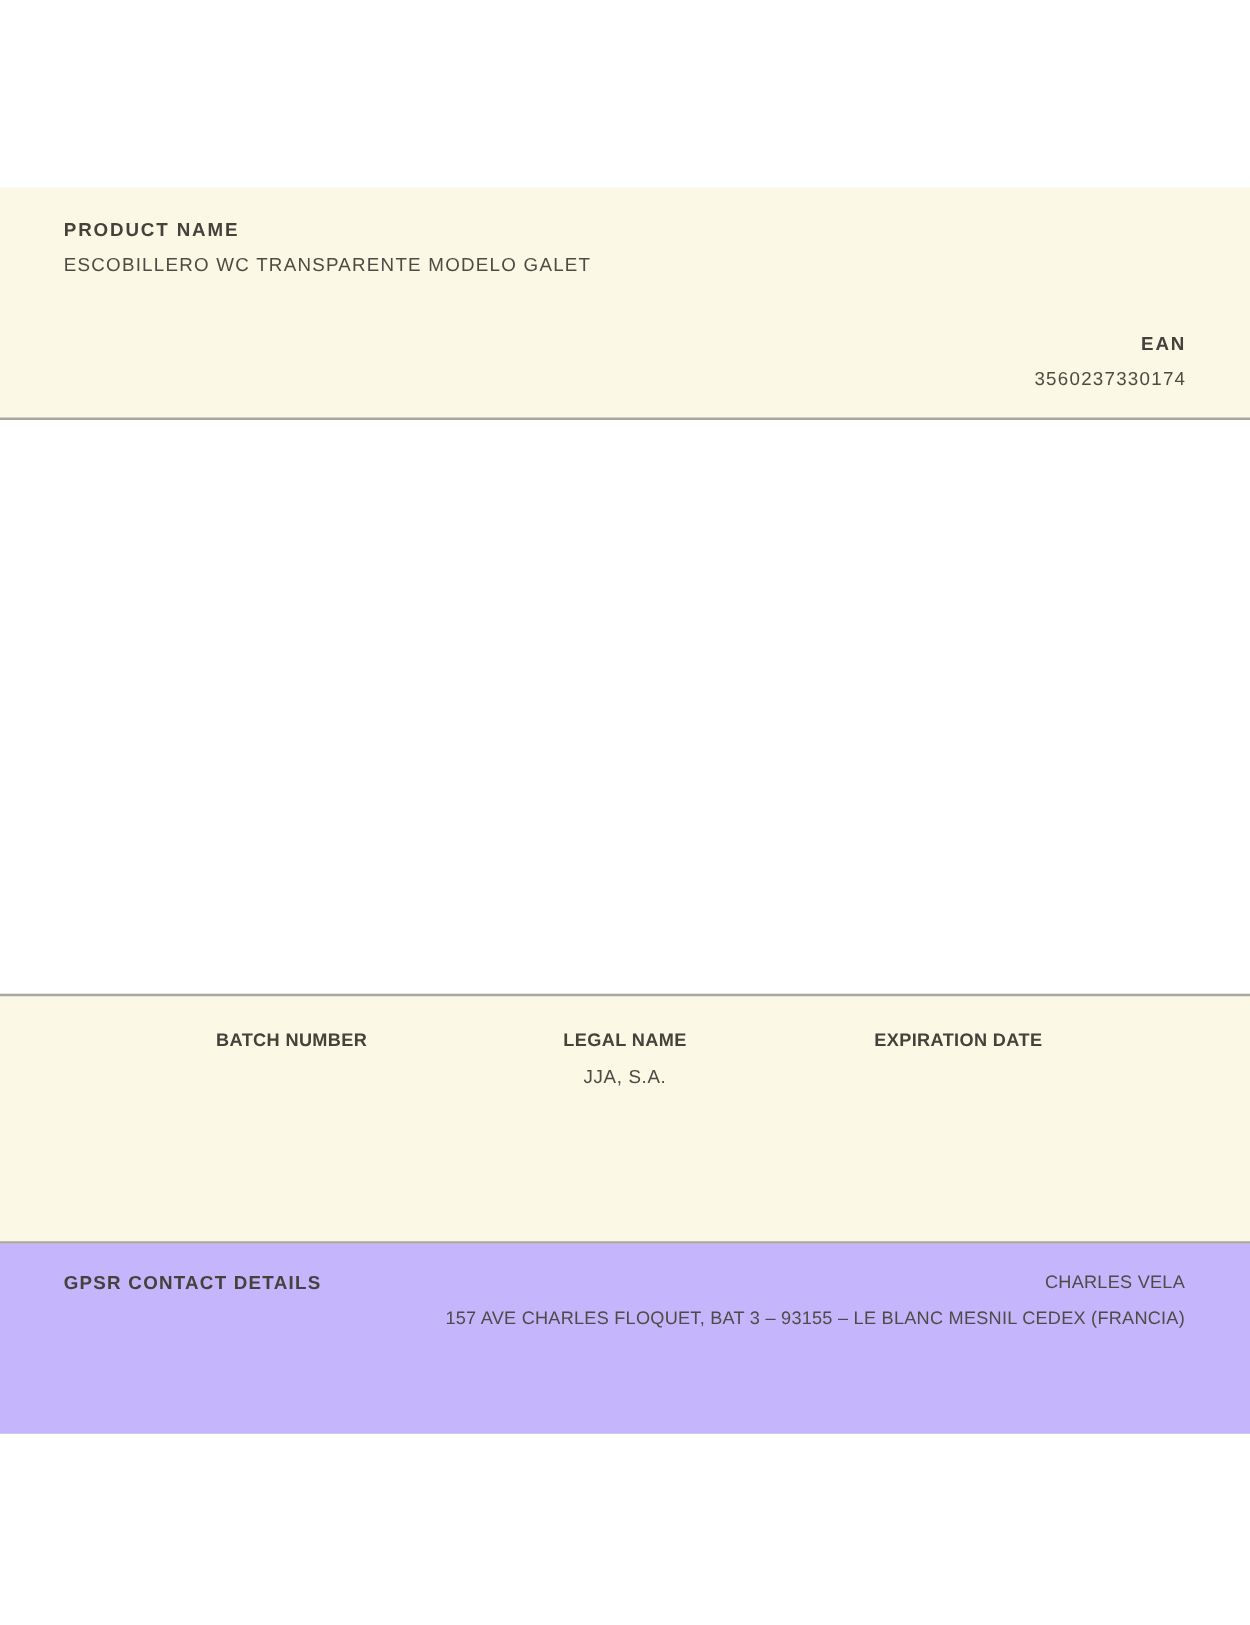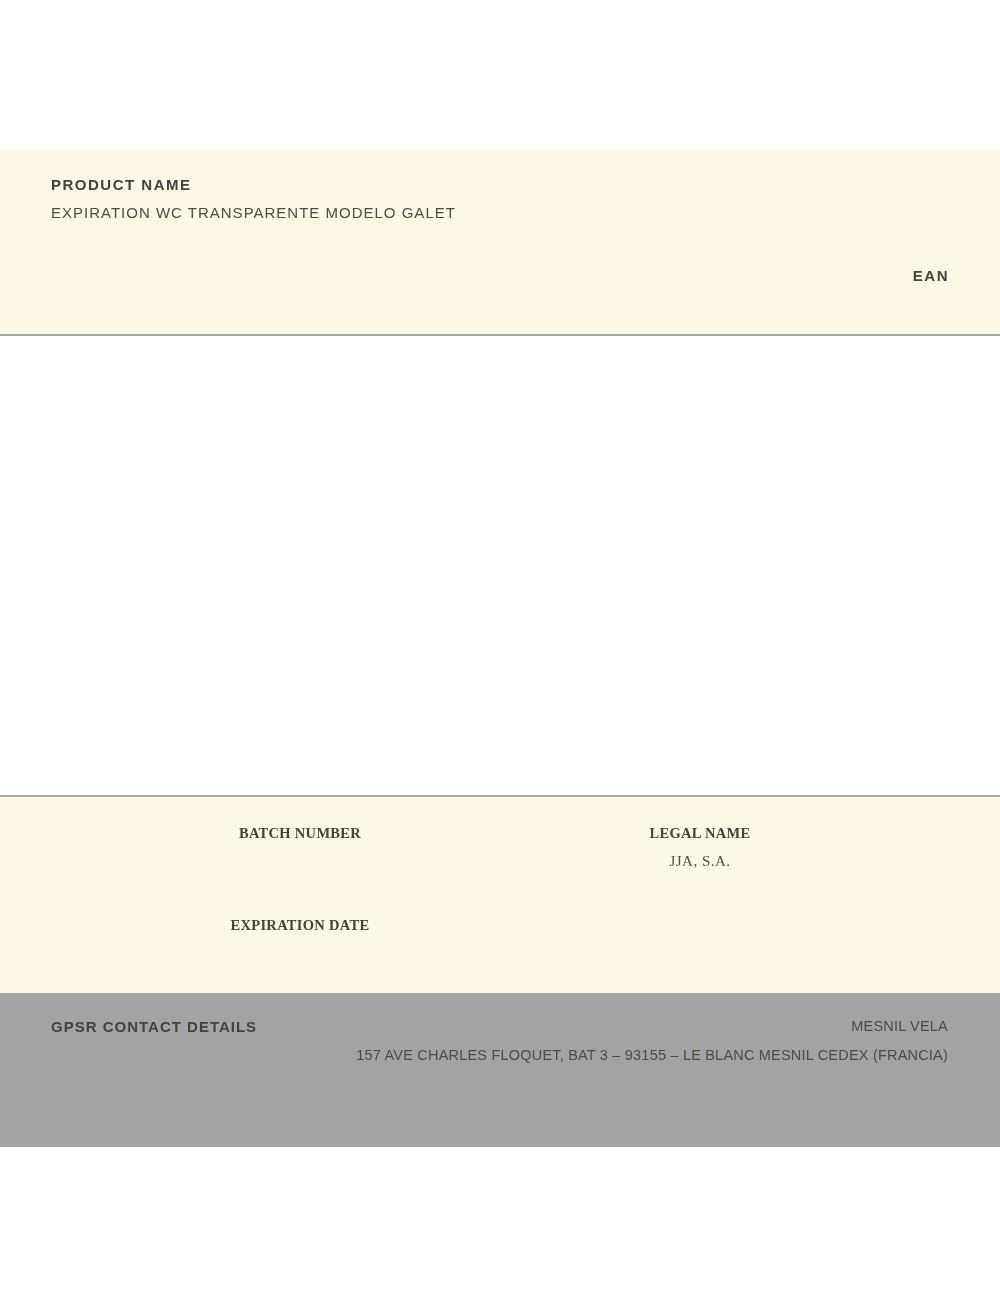--- a/index.html
+++ b/index.html
@@ -48,39 +48,38 @@
     position: absolute;
     top: 795px; left: 0; right: 0;
     height: 200px;
     background: #fcf8e6;
     border-top: 2px solid #a9a89f;
     border-bottom: 2px solid #a9a89f;
     padding: 27px 100px 0 100px;
   }
   .mid-grid {
     display: grid;
-    grid-template-columns: 1fr 1fr;
+    grid-template-columns: 1fr 1fr 1fr;
     grid-template-rows: 92px auto;
     text-align: center;
-    font-family: Liberation Serif, serif;
   }
   .band-mid .field-label {
     letter-spacing: 0.3px;
     font-size: 14.5px;
   }
   .band-mid .field-value {
     letter-spacing: 0.5px;
   }
 
   
   .band-bottom {
     position: absolute;
     top: 995px; left: 0; right: 0;
     height: 152px;
-    background: #a3a3a3;
+    background: #c4b5fd;
     padding: 17px 52px 0 51px;
   }
   .contact-row {
     display: flex;
     align-items: flex-start;
   }
   .contact-label {
     flex: 0 0 auto;
     font-size: 15px;
     font-weight: bold;
@@ -99,24 +98,25 @@
   }
 </style>
 </head>
 <body>
 
 <div class="sheet">
 
   <section class="band-top">
     <div class="field">
       <div class="field-label">PRODUCT NAME</div>
-      <div class="field-value">EXPIRATION WC TRANSPARENTE MODELO GALET</div>
+      <div class="field-value">ESCOBILLERO WC TRANSPARENTE MODELO GALET</div>
     </div>
     <div class="field">
       <div class="field-label">EAN</div>
+      <div class="field-value">3560237330174</div>
     </div>
   </section>
 
   <section class="band-mid">
     <div class="mid-grid">
       <div class="field">
         <div class="field-label">BATCH NUMBER</div>
         <div class="field-value"></div>
       </div>
       <div class="field">
@@ -127,19 +127,19 @@
         <div class="field-label">EXPIRATION DATE</div>
         <div class="field-value"></div>
       </div>
     </div>
   </section>
 
   <section class="band-bottom">
     <div class="contact-row">
       <div class="contact-label">GPSR CONTACT DETAILS</div>
       <div class="contact-lines">
-        <div>MESNIL VELA</div>
+        <div>CHARLES VELA</div>
         <div>157 AVE CHARLES FLOQUET, BAT 3 – 93155 – LE BLANC MESNIL CEDEX (FRANCIA)</div>
       </div>
     </div>
   </section>
 
 </div>
 
 </body></html>

